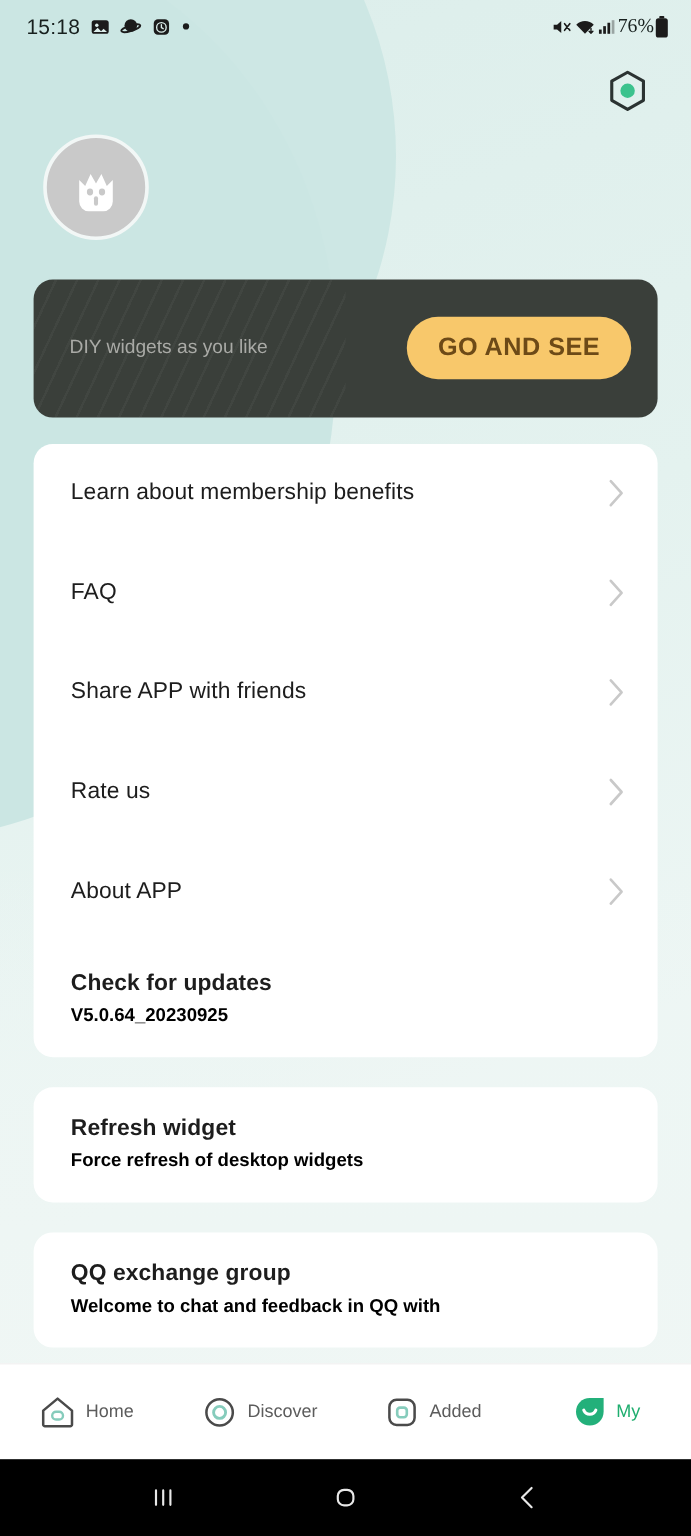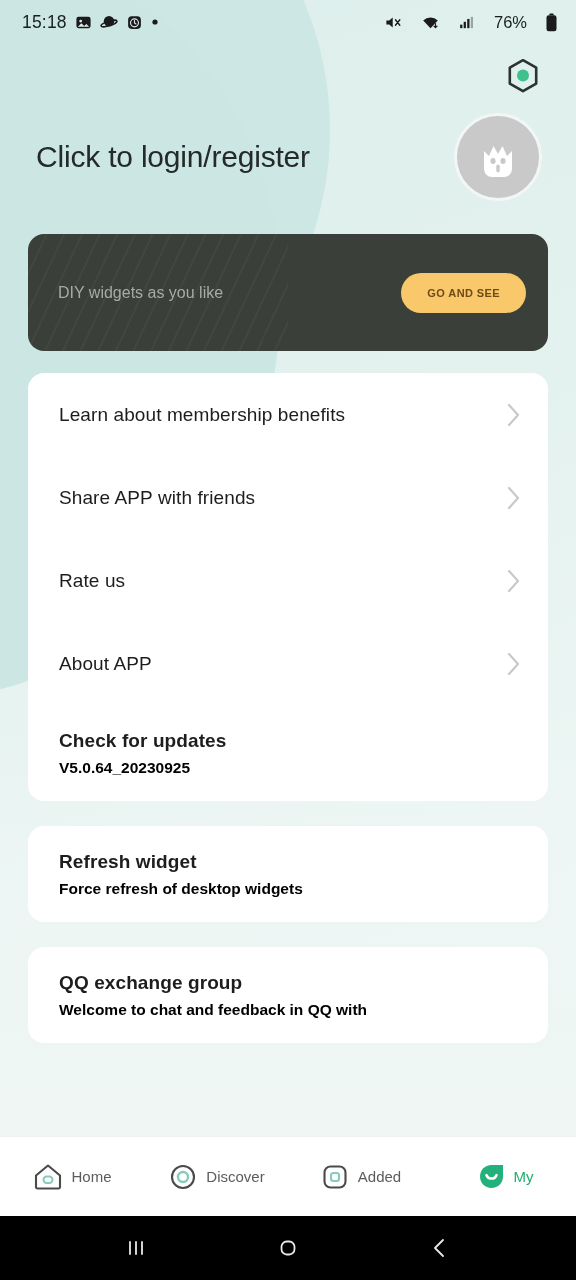--- a/index.html
+++ b/index.html
@@ -40,21 +40,21 @@
   .statusbar{
     position:relative; z-index:3;
     height:44px; flex:0 0 44px;
     display:flex; align-items:center;
     padding:0 18px 0 22px;
     color:#18211f;
     font-size:17px;
   }
   .sb-left{ display:flex; align-items:center; gap:8px; }
   .sb-time{ font-size:17.5px; letter-spacing:.2px; color:#17201e; }
-  .sb-right{ margin-left:auto; display:flex; align-items:center; gap:18px; }
+  .sb-right{ margin-left:auto; display:flex; align-items:center; gap:0;font-family:Liberation Serif, serif; }
   .sb-pct{ font-size:16.5px; color:#17201e; margin-left:1px; }
   .ic{ display:inline-flex; align-items:center; justify-content:center; }
 
   
   .hexwrap{
     position:relative; z-index:3;
     display:flex; justify-content:flex-end;
     padding:14px 36px 0 0;
   }
   .profile-row{
@@ -91,21 +91,21 @@
     background:repeating-linear-gradient(115deg, rgba(255,255,255,.035) 0 2px, rgba(255,255,255,0) 2px 16px);
     pointer-events:none;
   }
   .banner-txt{ position:relative; flex:1; }
   .banner-title{ color:#fff; font-size:22px; font-weight:normal; margin-bottom:7px; letter-spacing:.1px;}
   .banner-sub{ color:#a9aaa6; font-size:16px; }
   .banner-btn{
     position:relative;
     background:#f8c86b;
     color:#6d4a17;
-    font-size:11px; font-weight:bold;
+    font-size:21px; font-weight:bold;
     letter-spacing:.4px;
     border:none;
     border-radius:26px;
     padding:14px 26px;
     cursor:pointer;
     white-space:nowrap;
   }
 
   
   .content{
@@ -233,21 +233,20 @@
   <div class="hexwrap">
     <span class="ic">
       <svg width="34" height="36" viewBox="0 0 34 36">
         <path d="M17 2.2 30.2 9.6v16L17 33.1 3.8 25.6v-16z" fill="none" stroke="#2b3332" stroke-width="2.6" stroke-linejoin="round"></path>
         <circle cx="17" cy="17.6" r="6" fill="#3bc28d"></circle>
       </svg>
     </span>
   </div>
 
   <div class="profile-row">
-    <div class="login-text">Click to login/register</div>
     <div class="avatar">
       <span class="ic">
         <svg width="56" height="56" viewBox="0 0 56 56">
           <path d="M14 22 L14 40 a8 8 0 0 0 8 8 h12 a8 8 0 0 0 8 -8 L42 22 L37 27 L32.5 17 L28 25 L23.5 17 L19 27 Z" fill="#ffffff"></path>
           <ellipse cx="23" cy="32" rx="2.6" ry="2.9" fill="#c9c9c9"></ellipse>
           <ellipse cx="33" cy="32" rx="2.6" ry="2.9" fill="#c9c9c9"></ellipse>
           <rect x="26.3" y="35.5" width="3.4" height="8" rx="1.7" fill="#c9c9c9"></rect>
         </svg>
       </span>
     </div>
@@ -268,54 +267,64 @@
         <div class="row-txt">
           <div class="row-title">Learn about membership benefits</div>
         </div>
         <span class="chev">
           <svg width="16" height="28" viewBox="0 0 16 28">
               <path d="M3 4l9 10-9 10" fill="none" stroke="#c9c9c9" stroke-width="2.2" stroke-linecap="round" stroke-linejoin="round"></path>
             </svg>
         </span>
       </div>
 
-
       <div class="row">
         <div class="row-txt">
-          <div class="row-title">Share APP with friends</div>
+          <div class="row-title">FAQ</div>
         </div>
         <span class="chev">
           <svg width="16" height="28" viewBox="0 0 16 28">
               <path d="M3 4l9 10-9 10" fill="none" stroke="#c9c9c9" stroke-width="2.2" stroke-linecap="round" stroke-linejoin="round"></path>
             </svg>
         </span>
       </div>
 
       <div class="row">
         <div class="row-txt">
-          <div class="row-title">Rate us</div>
+          <div class="row-title">Share APP with friends</div>
         </div>
         <span class="chev">
           <svg width="16" height="28" viewBox="0 0 16 28">
               <path d="M3 4l9 10-9 10" fill="none" stroke="#c9c9c9" stroke-width="2.2" stroke-linecap="round" stroke-linejoin="round"></path>
             </svg>
         </span>
       </div>
 
       <div class="row">
         <div class="row-txt">
-          <div class="row-title">About APP</div>
+          <div class="row-title">Rate us</div>
         </div>
         <span class="chev">
           <svg width="16" height="28" viewBox="0 0 16 28">
               <path d="M3 4l9 10-9 10" fill="none" stroke="#c9c9c9" stroke-width="2.2" stroke-linecap="round" stroke-linejoin="round"></path>
             </svg>
         </span>
       </div>
 
+      <div class="row">
+        <div class="row-txt">
+          <div class="row-title">About APP</div>
+        </div>
+        <span class="chev">
+          <svg width="16" height="28" viewBox="0 0 16 28">
+              <path d="M3 4l9 10-9 10" fill="none" stroke="#c9c9c9" stroke-width="2.2" stroke-linecap="round" stroke-linejoin="round"></path>
+            </svg>
+        </span>
+      </div>
+
       <div class="row two-line">
         <div class="row-txt">
           <div class="row-title">Check for updates</div>
           <div class="row-sub">V5.0.64_20230925</div>
         </div>
       </div>
     </div>
 
     <div class="card">
       <div class="row two-line">

